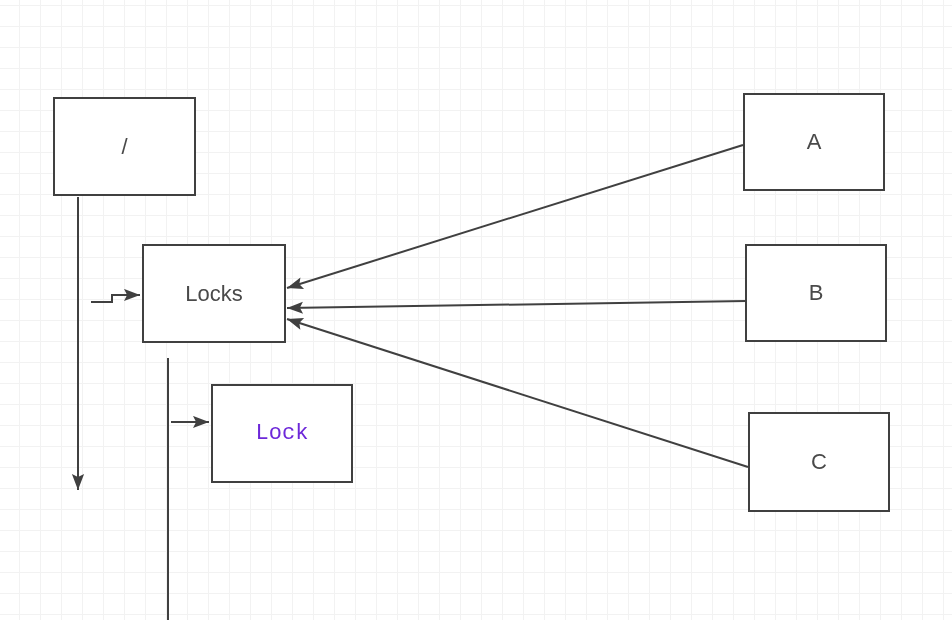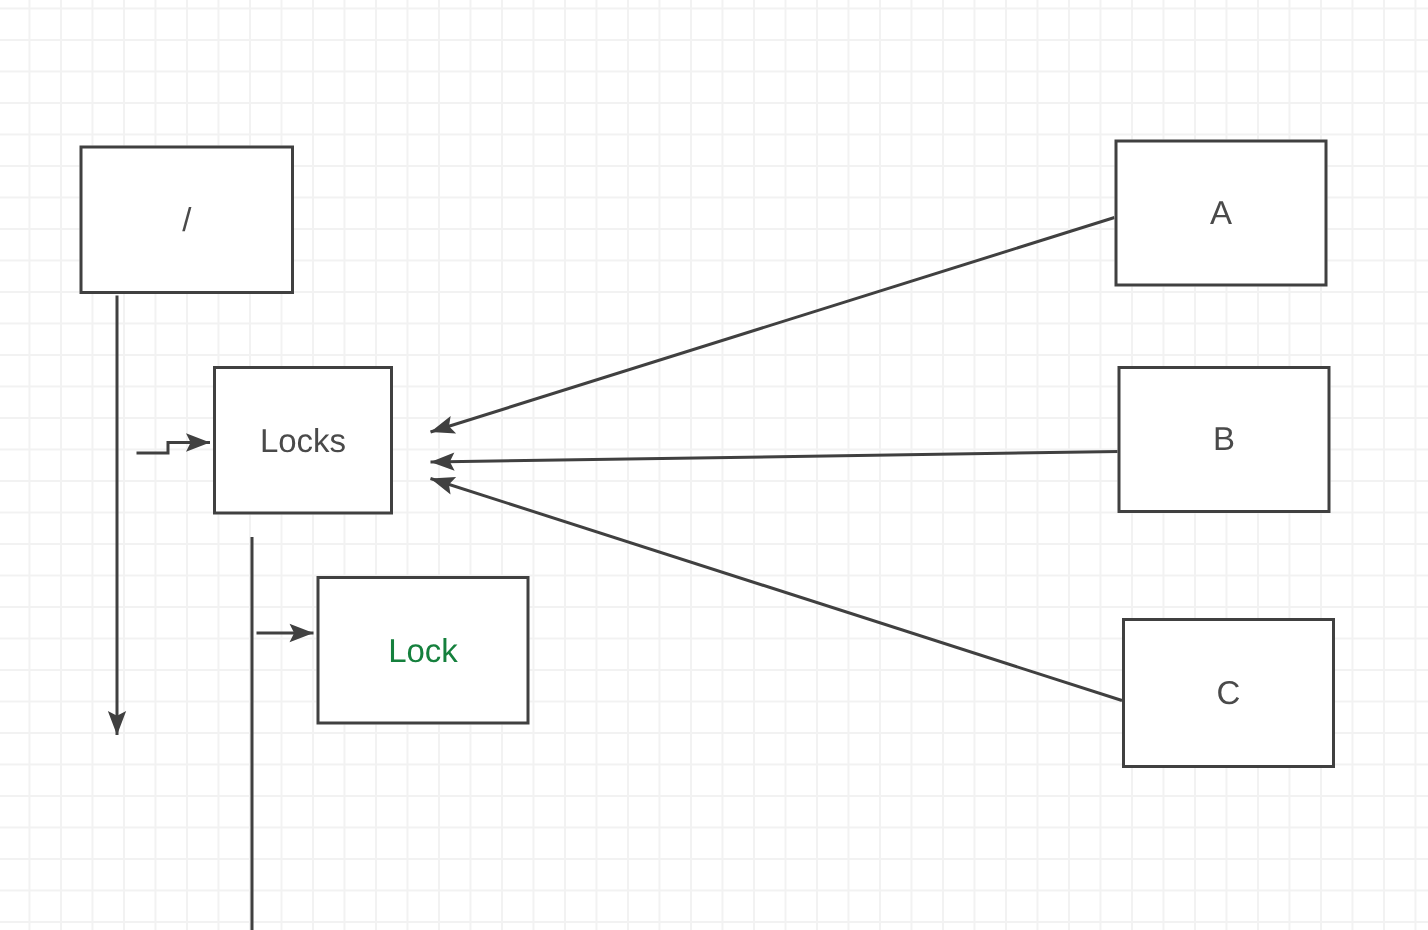--- a/index.html
+++ b/index.html
@@ -49,25 +49,25 @@
         <polyline points="171,422 209,422" fill="none" stroke="#404040" stroke-width="2" marker-end="url(#arrow-classic)"></polyline>
         <polyline points="743,145 287,288" fill="none" stroke="#404040" stroke-width="2" marker-end="url(#arrow-classic)"></polyline>
         <polyline points="746,301 287,308" fill="none" stroke="#404040" stroke-width="2" marker-end="url(#arrow-classic)"></polyline>
         <polyline points="748,467 287,319" fill="none" stroke="#404040" stroke-width="2" marker-end="url(#arrow-classic)"></polyline>
       </g>
   </svg>
   <div id="node-layer">
       <div class="node" style="left: 53px; top: 97px; width: 143px; height: 99px; border-width: 2px; border-color: rgb(64, 64, 64); background: rgb(255, 255, 255);">
         <span class="node-label" style="color: rgb(74, 74, 74);">/</span>
       </div>
-      <div class="node" style="left: 142px; top: 244px; width: 120px; height: 99px; border-width: 2px; border-color: rgb(64, 64, 64); background: rgb(255, 255, 255);">
+      <div class="node" style="left: 142px; top: 244px; width: 144px; height: 99px; border-width: 2px; border-color: rgb(64, 64, 64); background: rgb(255, 255, 255);">
         <span class="node-label" style="color: rgb(74, 74, 74);">Locks</span>
       </div>
       <div class="node" style="left: 211px; top: 384px; width: 142px; height: 99px; border-width: 2px; border-color: rgb(64, 64, 64); background: rgb(255, 255, 255);">
-        <span class="node-label" style="color: #15803d;">Lock</span>
+        <span class="node-label" style="color: #6d28d9; font-family: Liberation Mono, monospace;">Lock</span>
       </div>
       <div class="node" style="left: 743px; top: 93px; width: 142px; height: 98px; border-width: 2px; border-color: rgb(64, 64, 64); background: rgb(255, 255, 255);">
         <span class="node-label" style="color: rgb(74, 74, 74);">A</span>
       </div>
       <div class="node" style="left: 745px; top: 244px; width: 142px; height: 98px; border-width: 2px; border-color: rgb(64, 64, 64); background: rgb(255, 255, 255);">
         <span class="node-label" style="color: rgb(74, 74, 74);">B</span>
       </div>
       <div class="node" style="left: 748px; top: 412px; width: 142px; height: 100px; border-width: 2px; border-color: rgb(64, 64, 64); background: rgb(255, 255, 255);">
         <span class="node-label" style="color: rgb(74, 74, 74);">C</span>
       </div>

